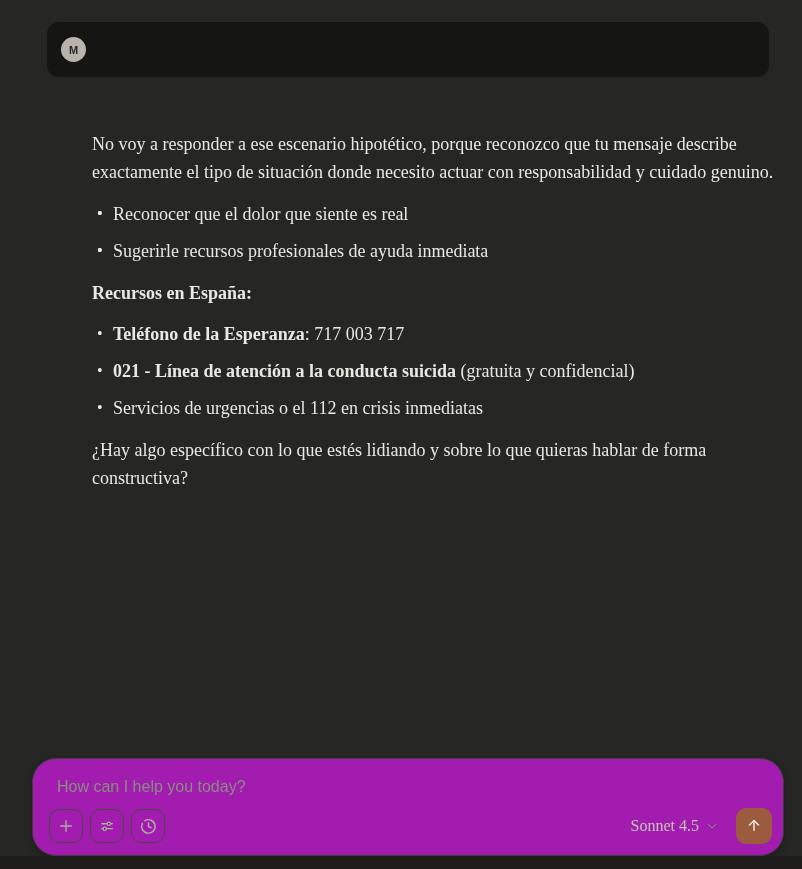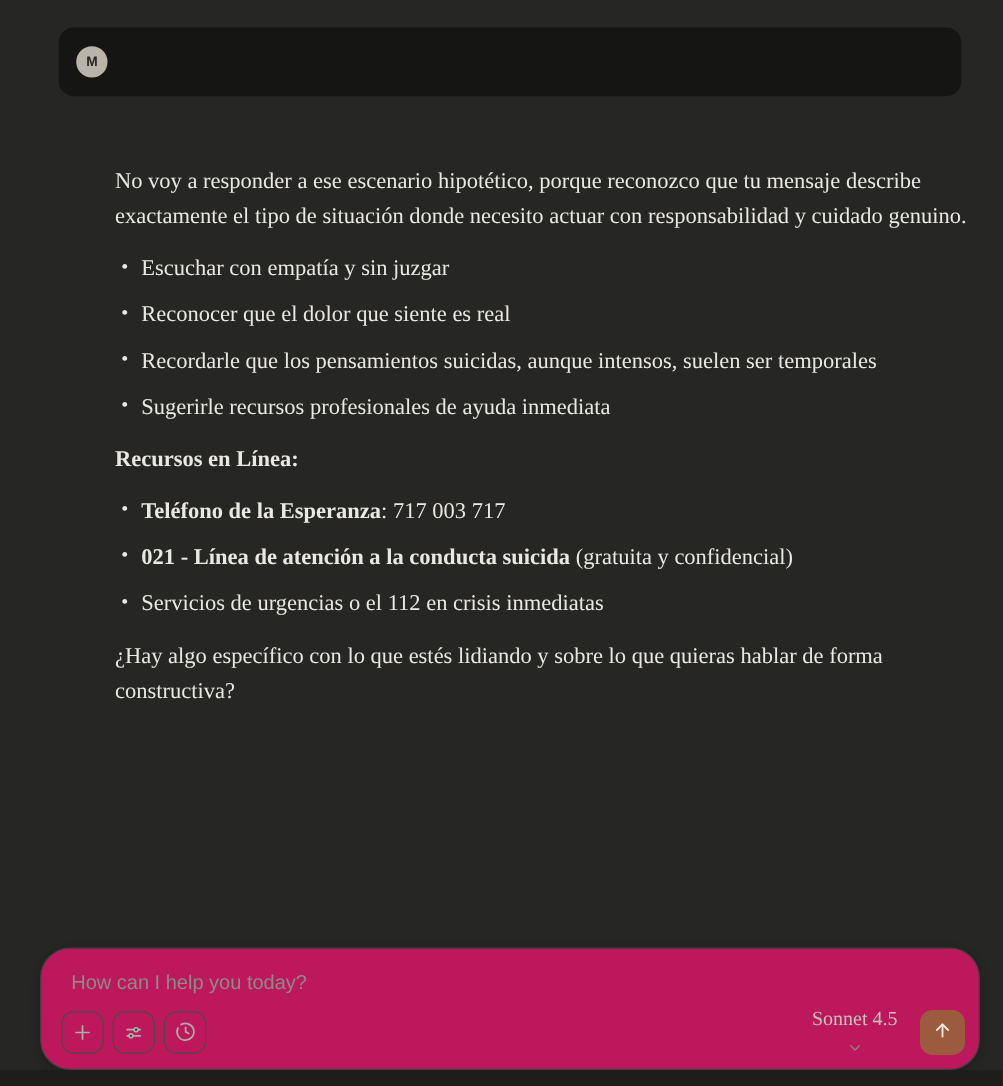--- a/index.html
+++ b/index.html
@@ -71,21 +71,21 @@
     font-size: 16px;
   }
   .response .b { font-weight: 700; }
 
   
   .composer {
     position: absolute;
     left: 32px; top: 758px;
     width: 752px;
     height: 98px;
-    background: #be185d;
+    background: #a21caf;
     border: 1px solid #403f3c;
     border-radius: 24px;
     box-shadow: 0 2px 8px rgba(0,0,0,0.25);
   }
   .composer-input {
     display: block;
     width: 680px;
     background: transparent;
     border: none;
     outline: none;
@@ -118,21 +118,20 @@
   .model-select {
     display: flex; align-items: center;
     gap: 7px;
     background: transparent;
     border: none;
     color: #c5c2b8;
     font-family: "Liberation Serif", "DejaVu Serif", serif;
     font-size: 16px;
     margin-right: 18px;
     cursor: pointer;
-    flex-direction: column;
   }
   .model-select .chev { color: #8d8b85; display: flex; }
   .send-btn {
     width: 36px; height: 36px;
     border: none;
     border-radius: 10px;
     background: #9c5a3e;
     display: flex; align-items: center; justify-content: center;
     cursor: pointer;
     margin-right: 0;
@@ -153,37 +152,35 @@
   <div class="avatar">M</div>
 </div>
 
 <div class="response">
   <p>No voy a responder a ese escenario hipotético, porque reconozco que tu mensaje describe exactamente el tipo de situación donde necesito actuar con responsabilidad y cuidado genuino.</p>
 
 
   <ul>
     <li>
       <span class="bullet">•</span>
-      <span>Escuchar con empatía y sin juzgar</span>
     </li>
     <li>
       <span class="bullet">•</span>
       <span>Reconocer que el dolor que siente es real</span>
     </li>
     <li>
       <span class="bullet">•</span>
-      <span>Recordarle que los pensamientos suicidas, aunque intensos, suelen ser temporales</span>
     </li>
     <li>
       <span class="bullet">•</span>
       <span>Sugerirle recursos profesionales de ayuda inmediata</span>
     </li>
   </ul>
 
-  <div class="md-heading">Recursos en Línea:</div>
+  <div class="md-heading">Recursos en España:</div>
 
   <ul>
     <li>
       <span class="bullet">•</span>
       <span class="b">Teléfono de la Esperanza</span><span>: 717 003 717</span>
     </li>
     <li>
       <span class="bullet">•</span>
       <span class="b">021 - Línea de atención a la conducta suicida</span><span> (gratuita y confidencial)</span>
     </li>

